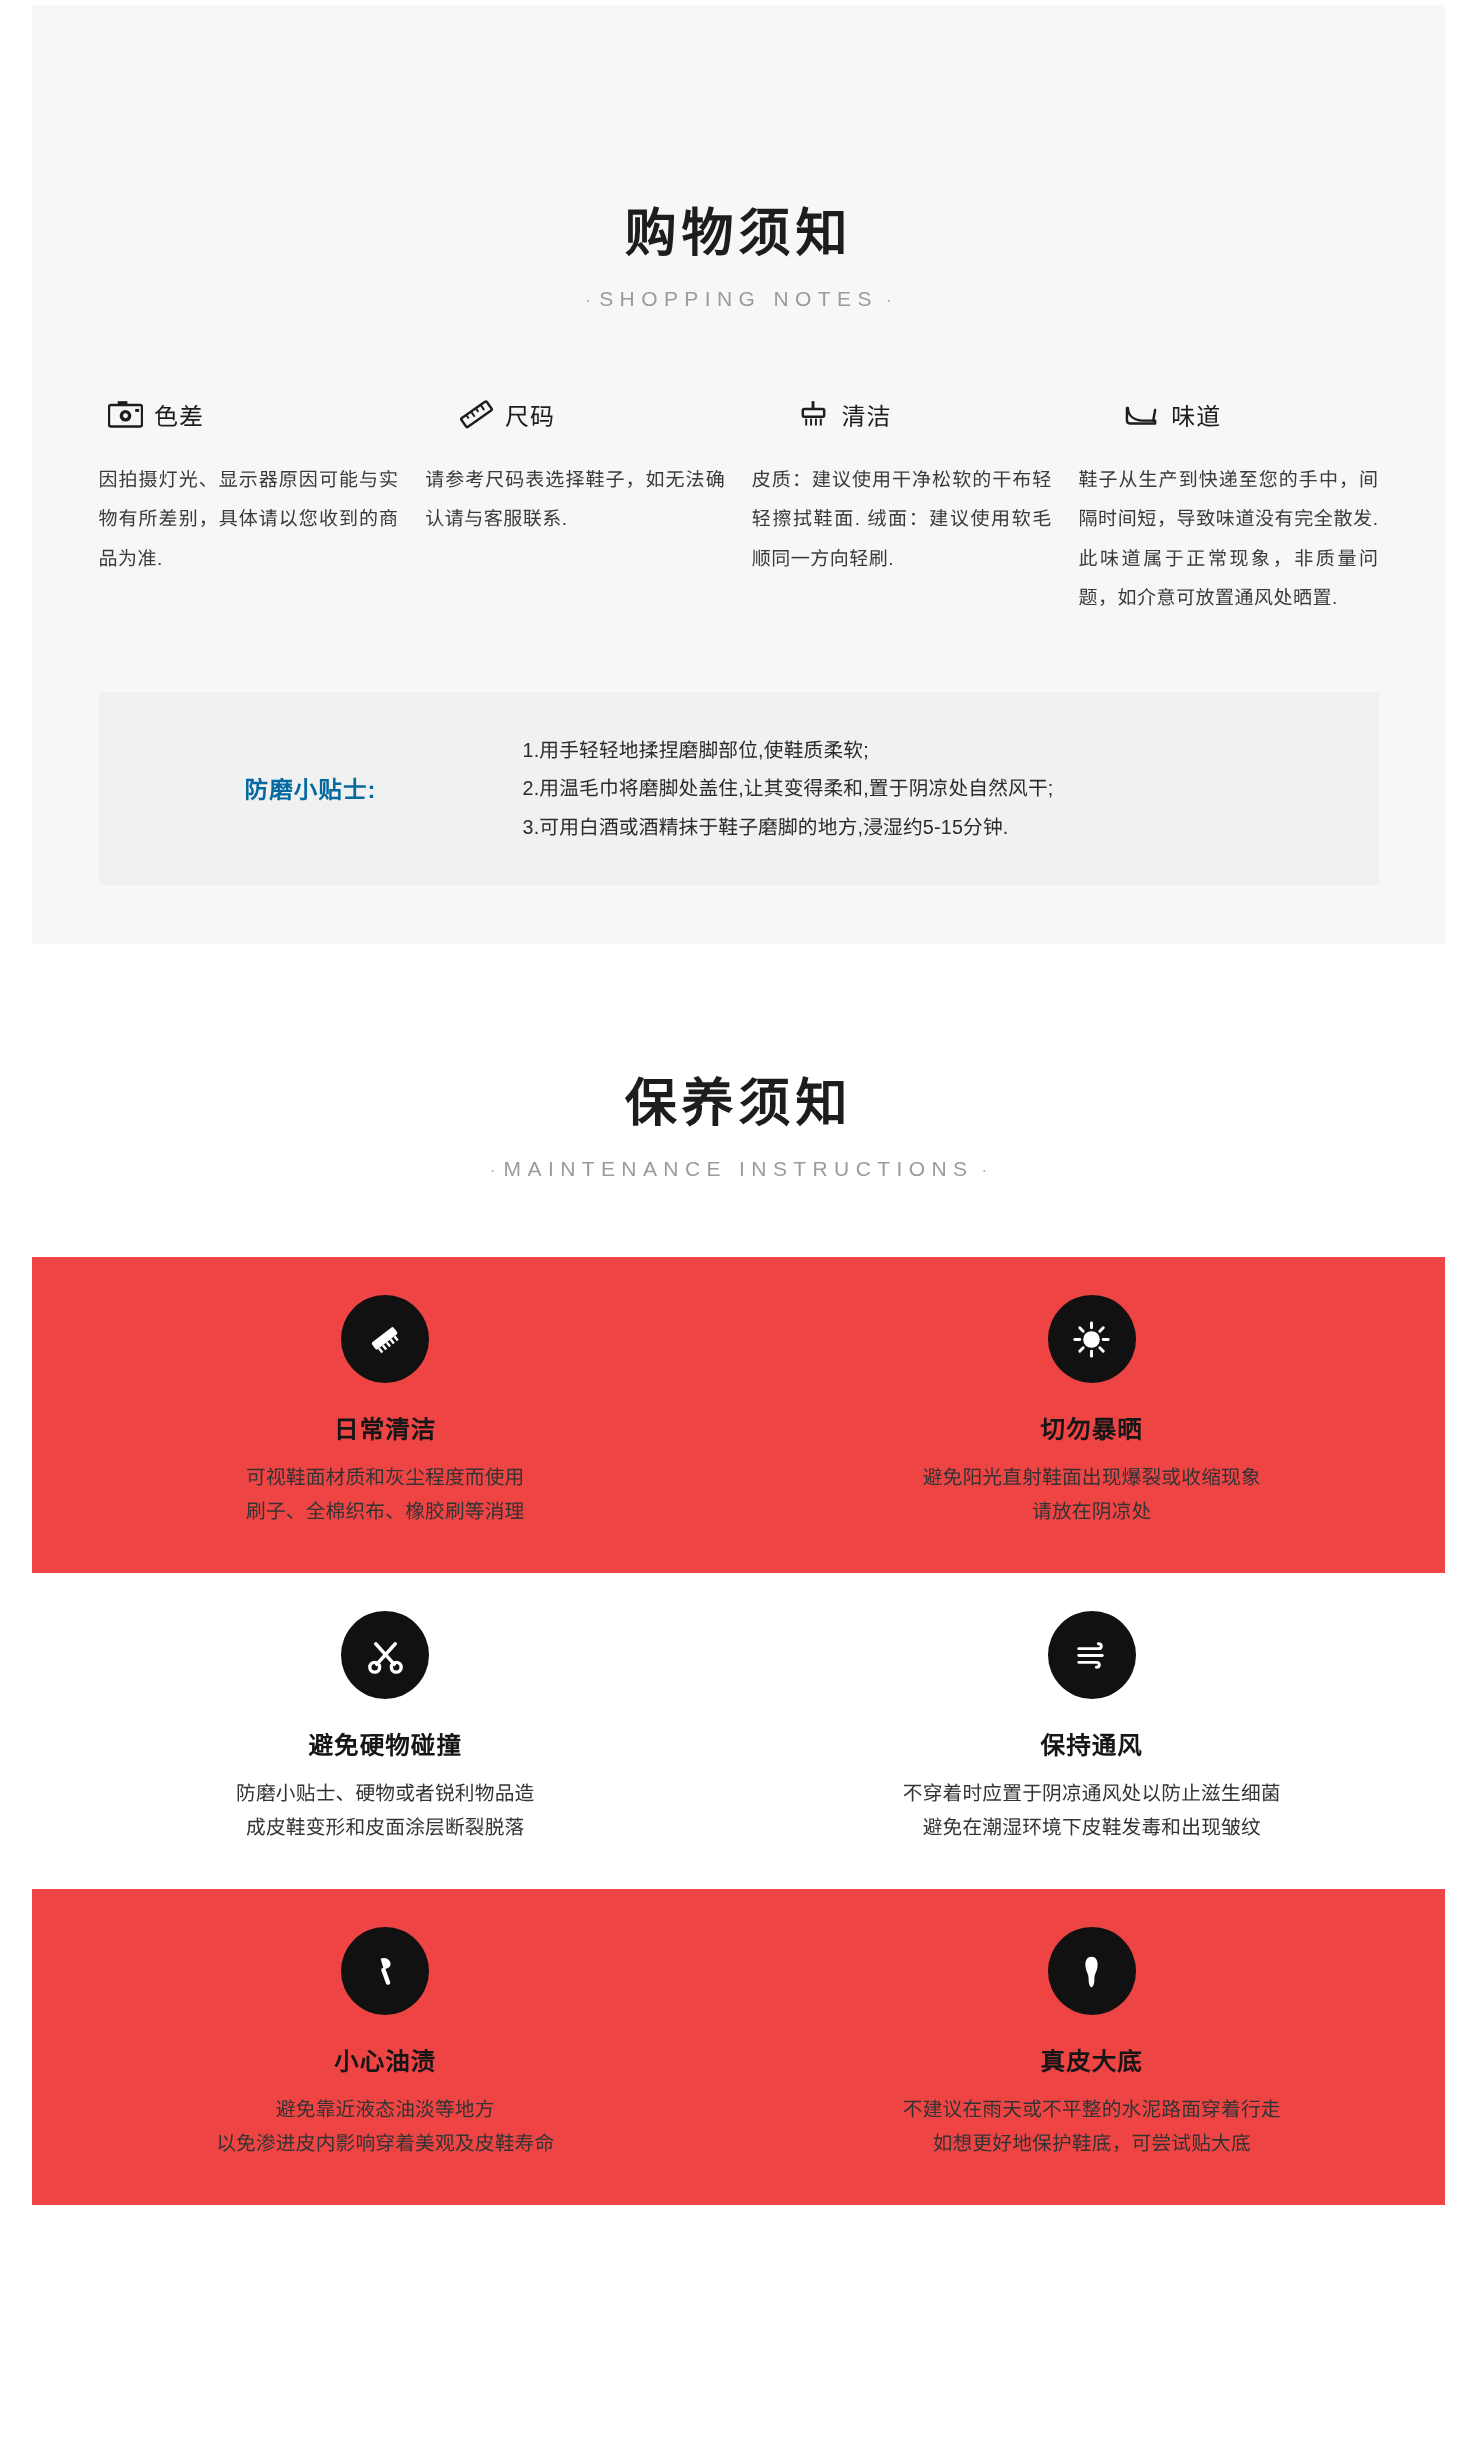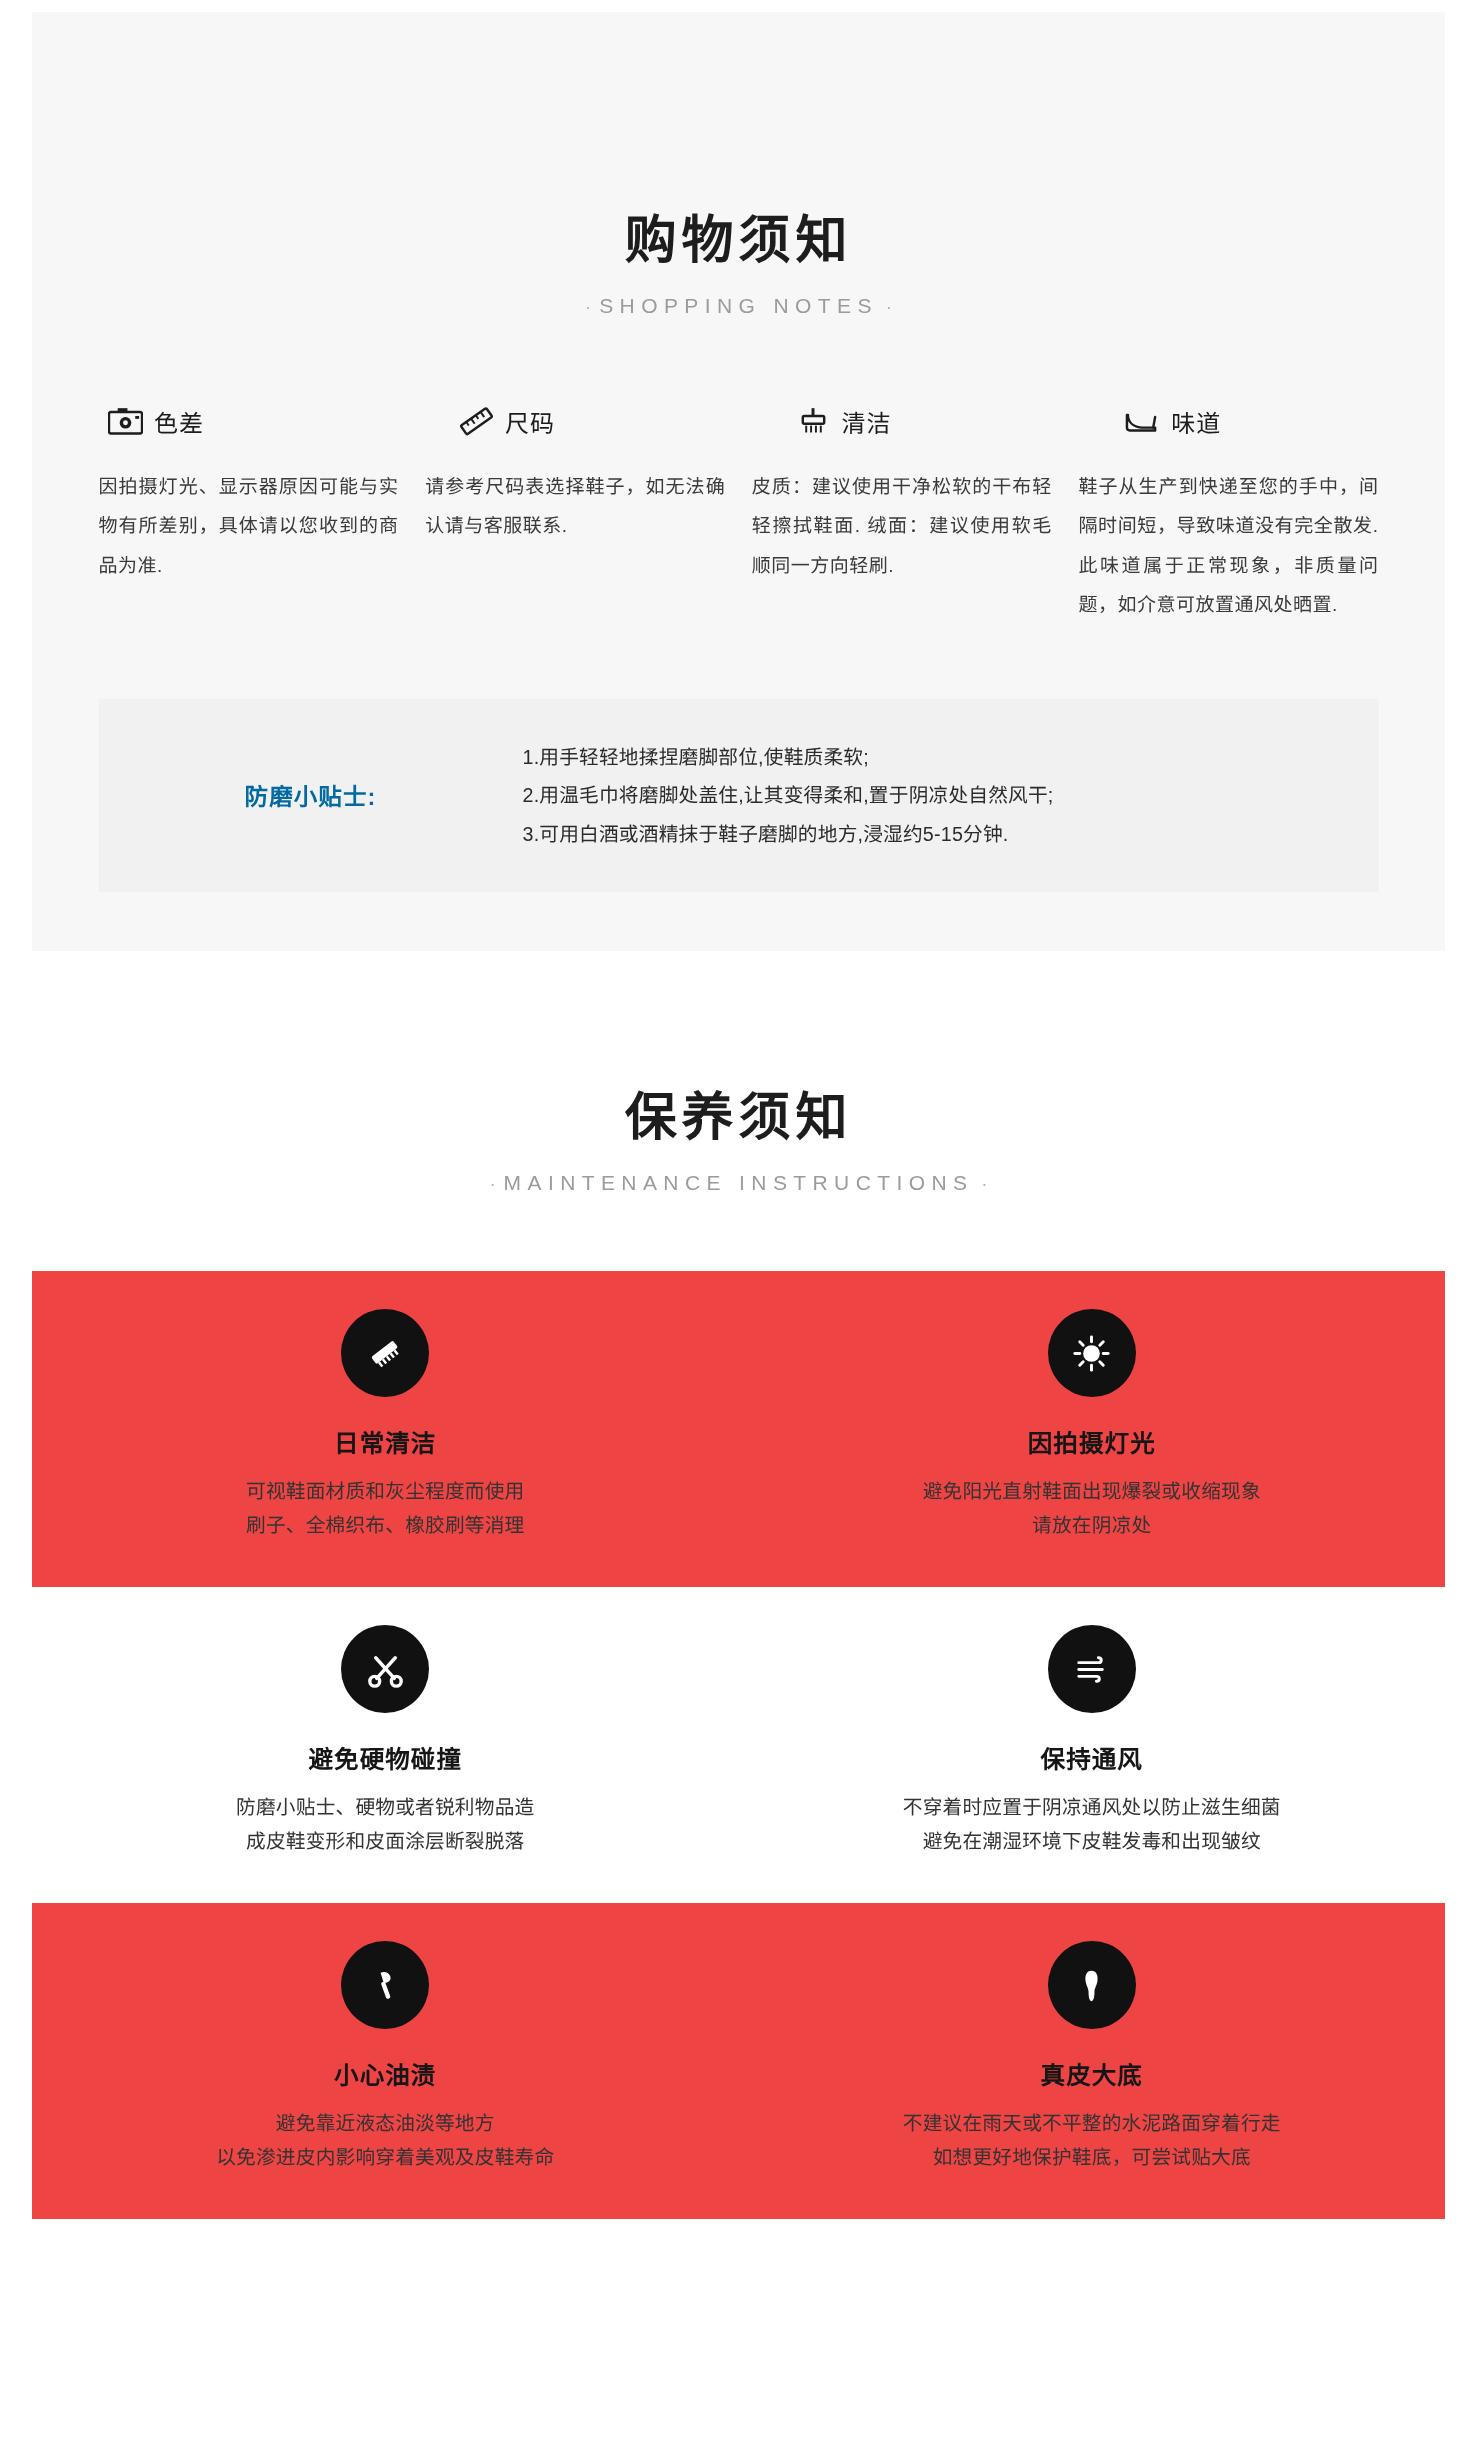--- a/index.html
+++ b/index.html
@@ -17,21 +17,21 @@
   .page {
     width: 1477px;
     margin: 0 auto;
     background: #ffffff;
     box-sizing: border-box;
   }
 
   
   .shopping-section {
     width: 1413px;
-    margin: 12px auto;
+    margin: 5px auto;
     background: #f7f7f7;
     box-sizing: border-box;
     padding: 49px 0 59px 0;
   }
 
   .sec-title {
     text-align: center;
     font-size: 52px;
     font-weight: bold;
     letter-spacing: 4.9px;
@@ -315,21 +315,21 @@
                 <line x1="48" y1="72" x2="48" y2="82"></line>
                 <line x1="14" y1="48" x2="24" y2="48"></line>
                 <line x1="72" y1="48" x2="82" y2="48"></line>
                 <line x1="24" y1="24" x2="31" y2="31"></line>
                 <line x1="65" y1="65" x2="72" y2="72"></line>
                 <line x1="72" y1="24" x2="65" y2="31"></line>
                 <line x1="31" y1="65" x2="24" y2="72"></line>
               </g>
             </svg>
           </div>
-          <div class="maint-title">因拍摄灯光</div>
+          <div class="maint-title">切勿暴晒</div>
           <div class="maint-desc">
             <span class="l">避免阳光直射鞋面出现爆裂或收缩现象</span>
             <span class="l">请放在阴凉处</span>
           </div>
         </div>
 
       </div>
 
       <div class="maint-row plain">
 

